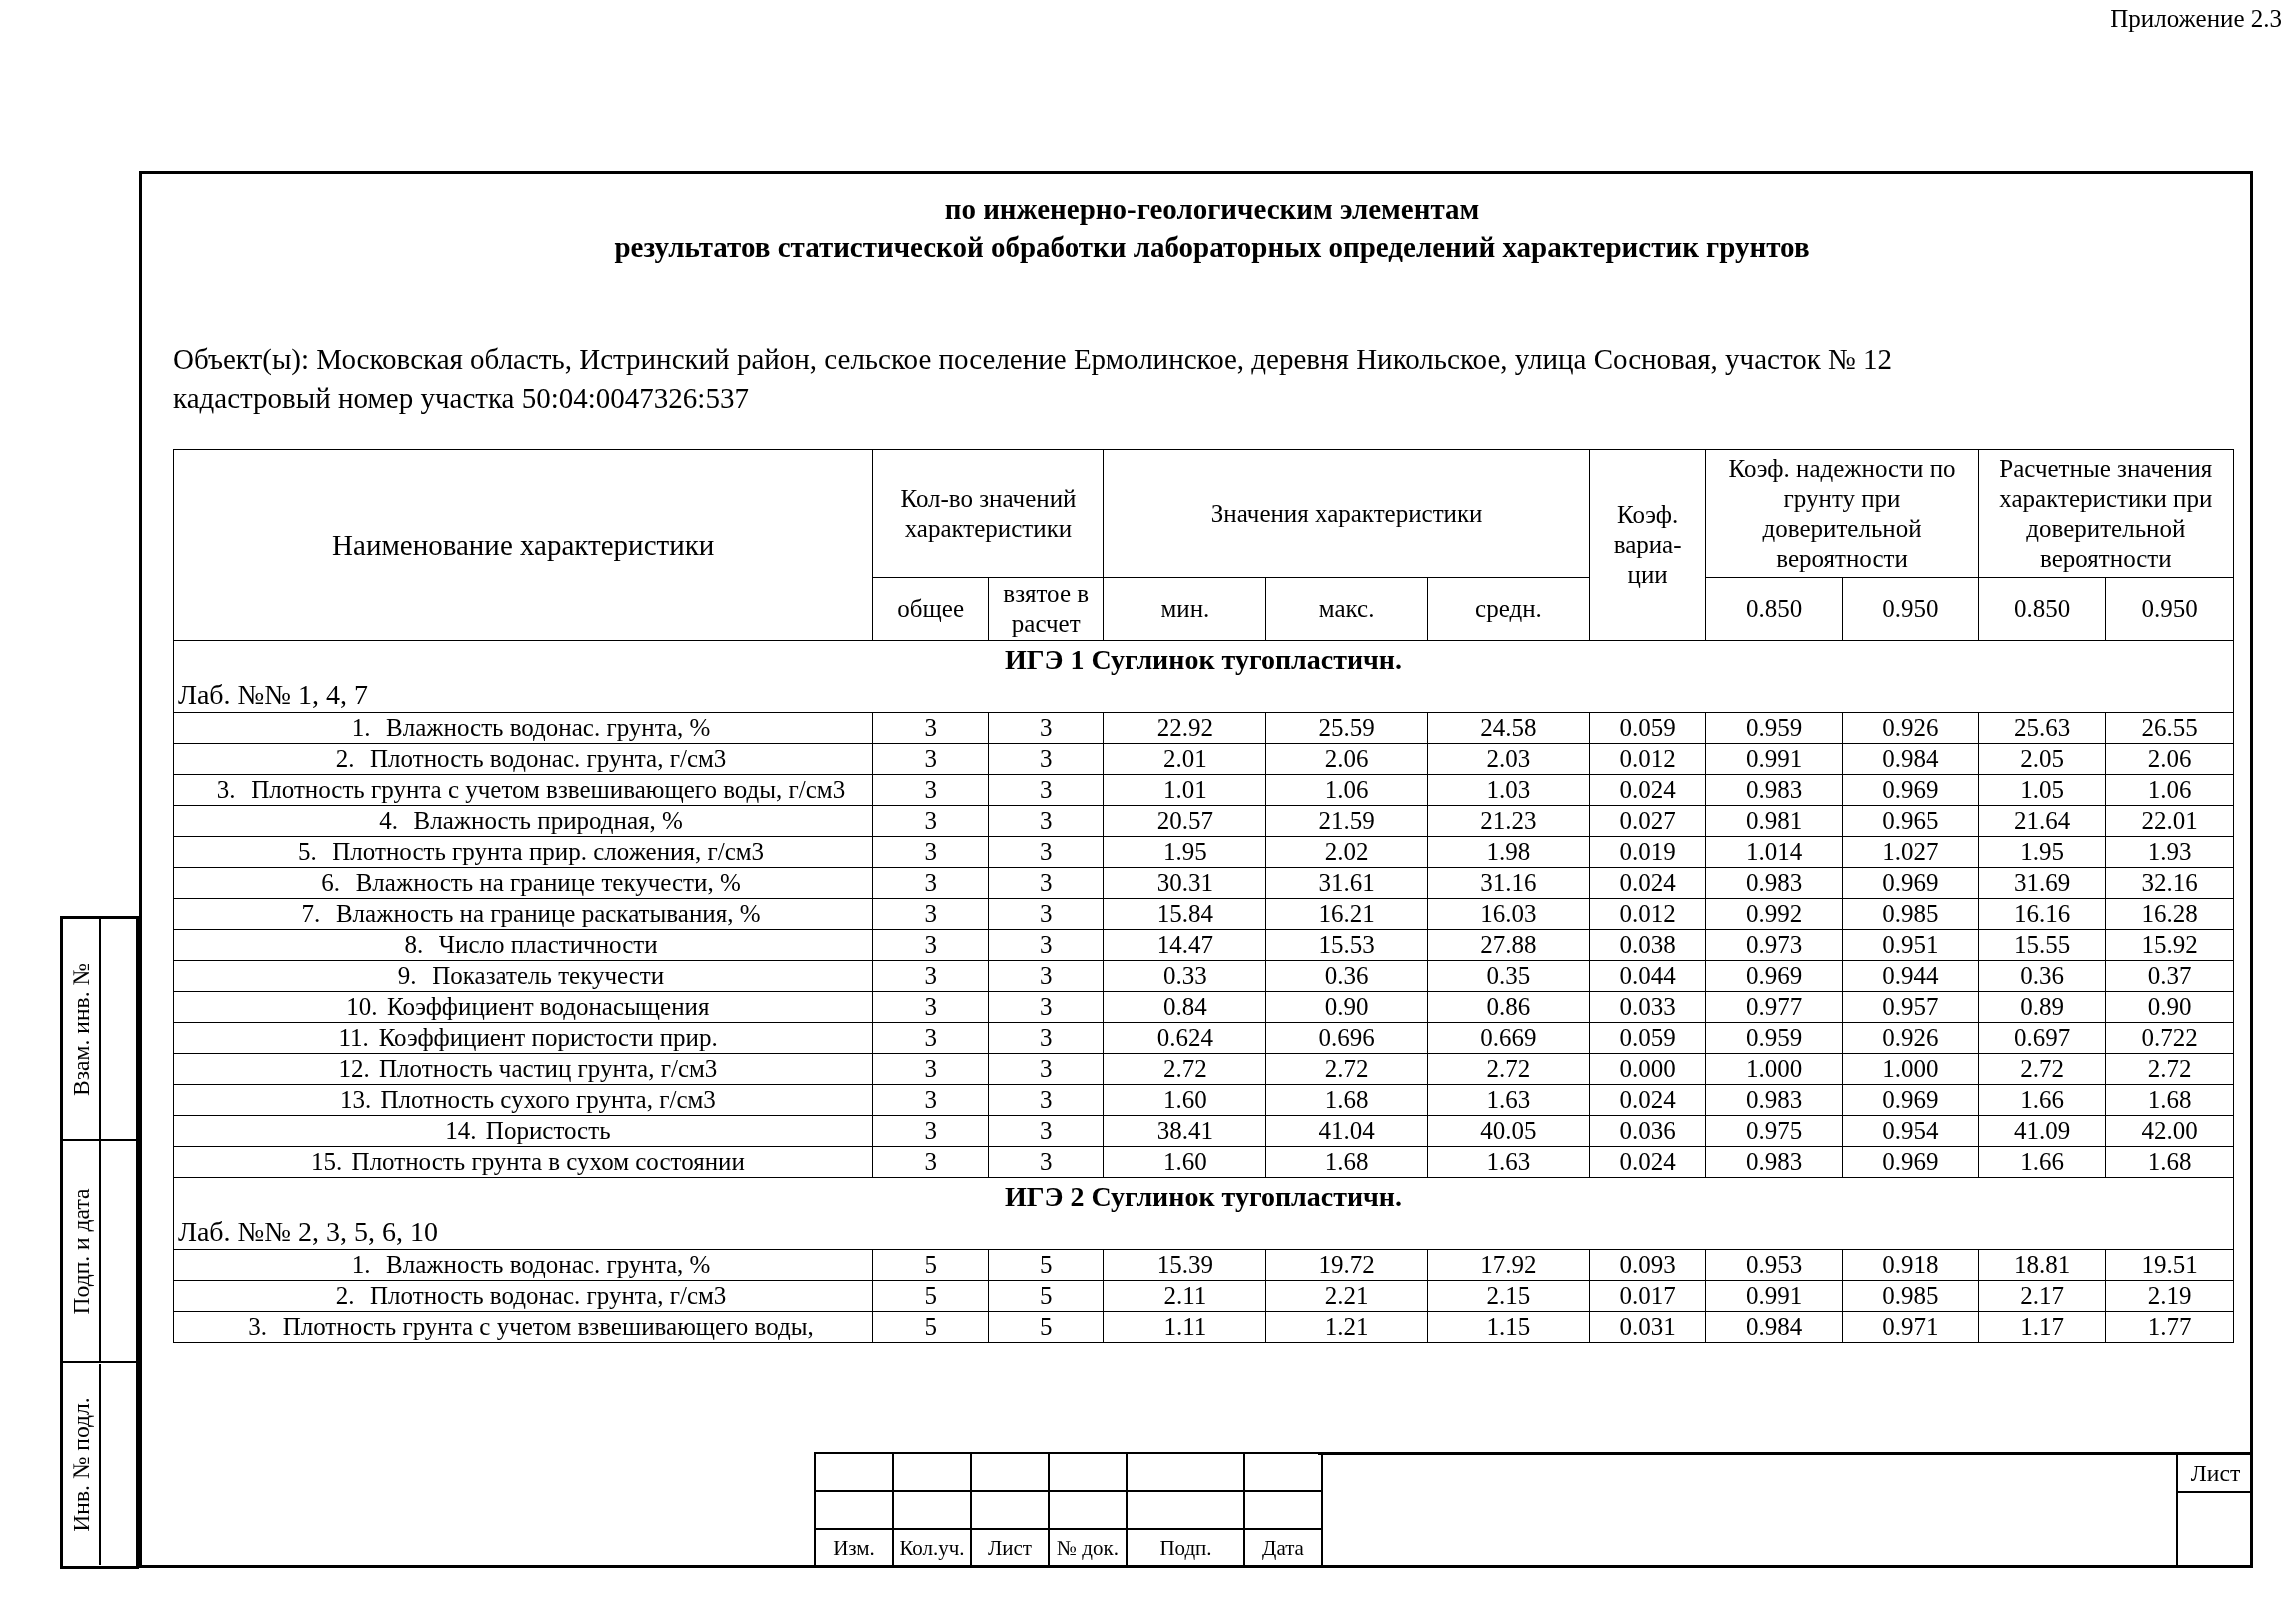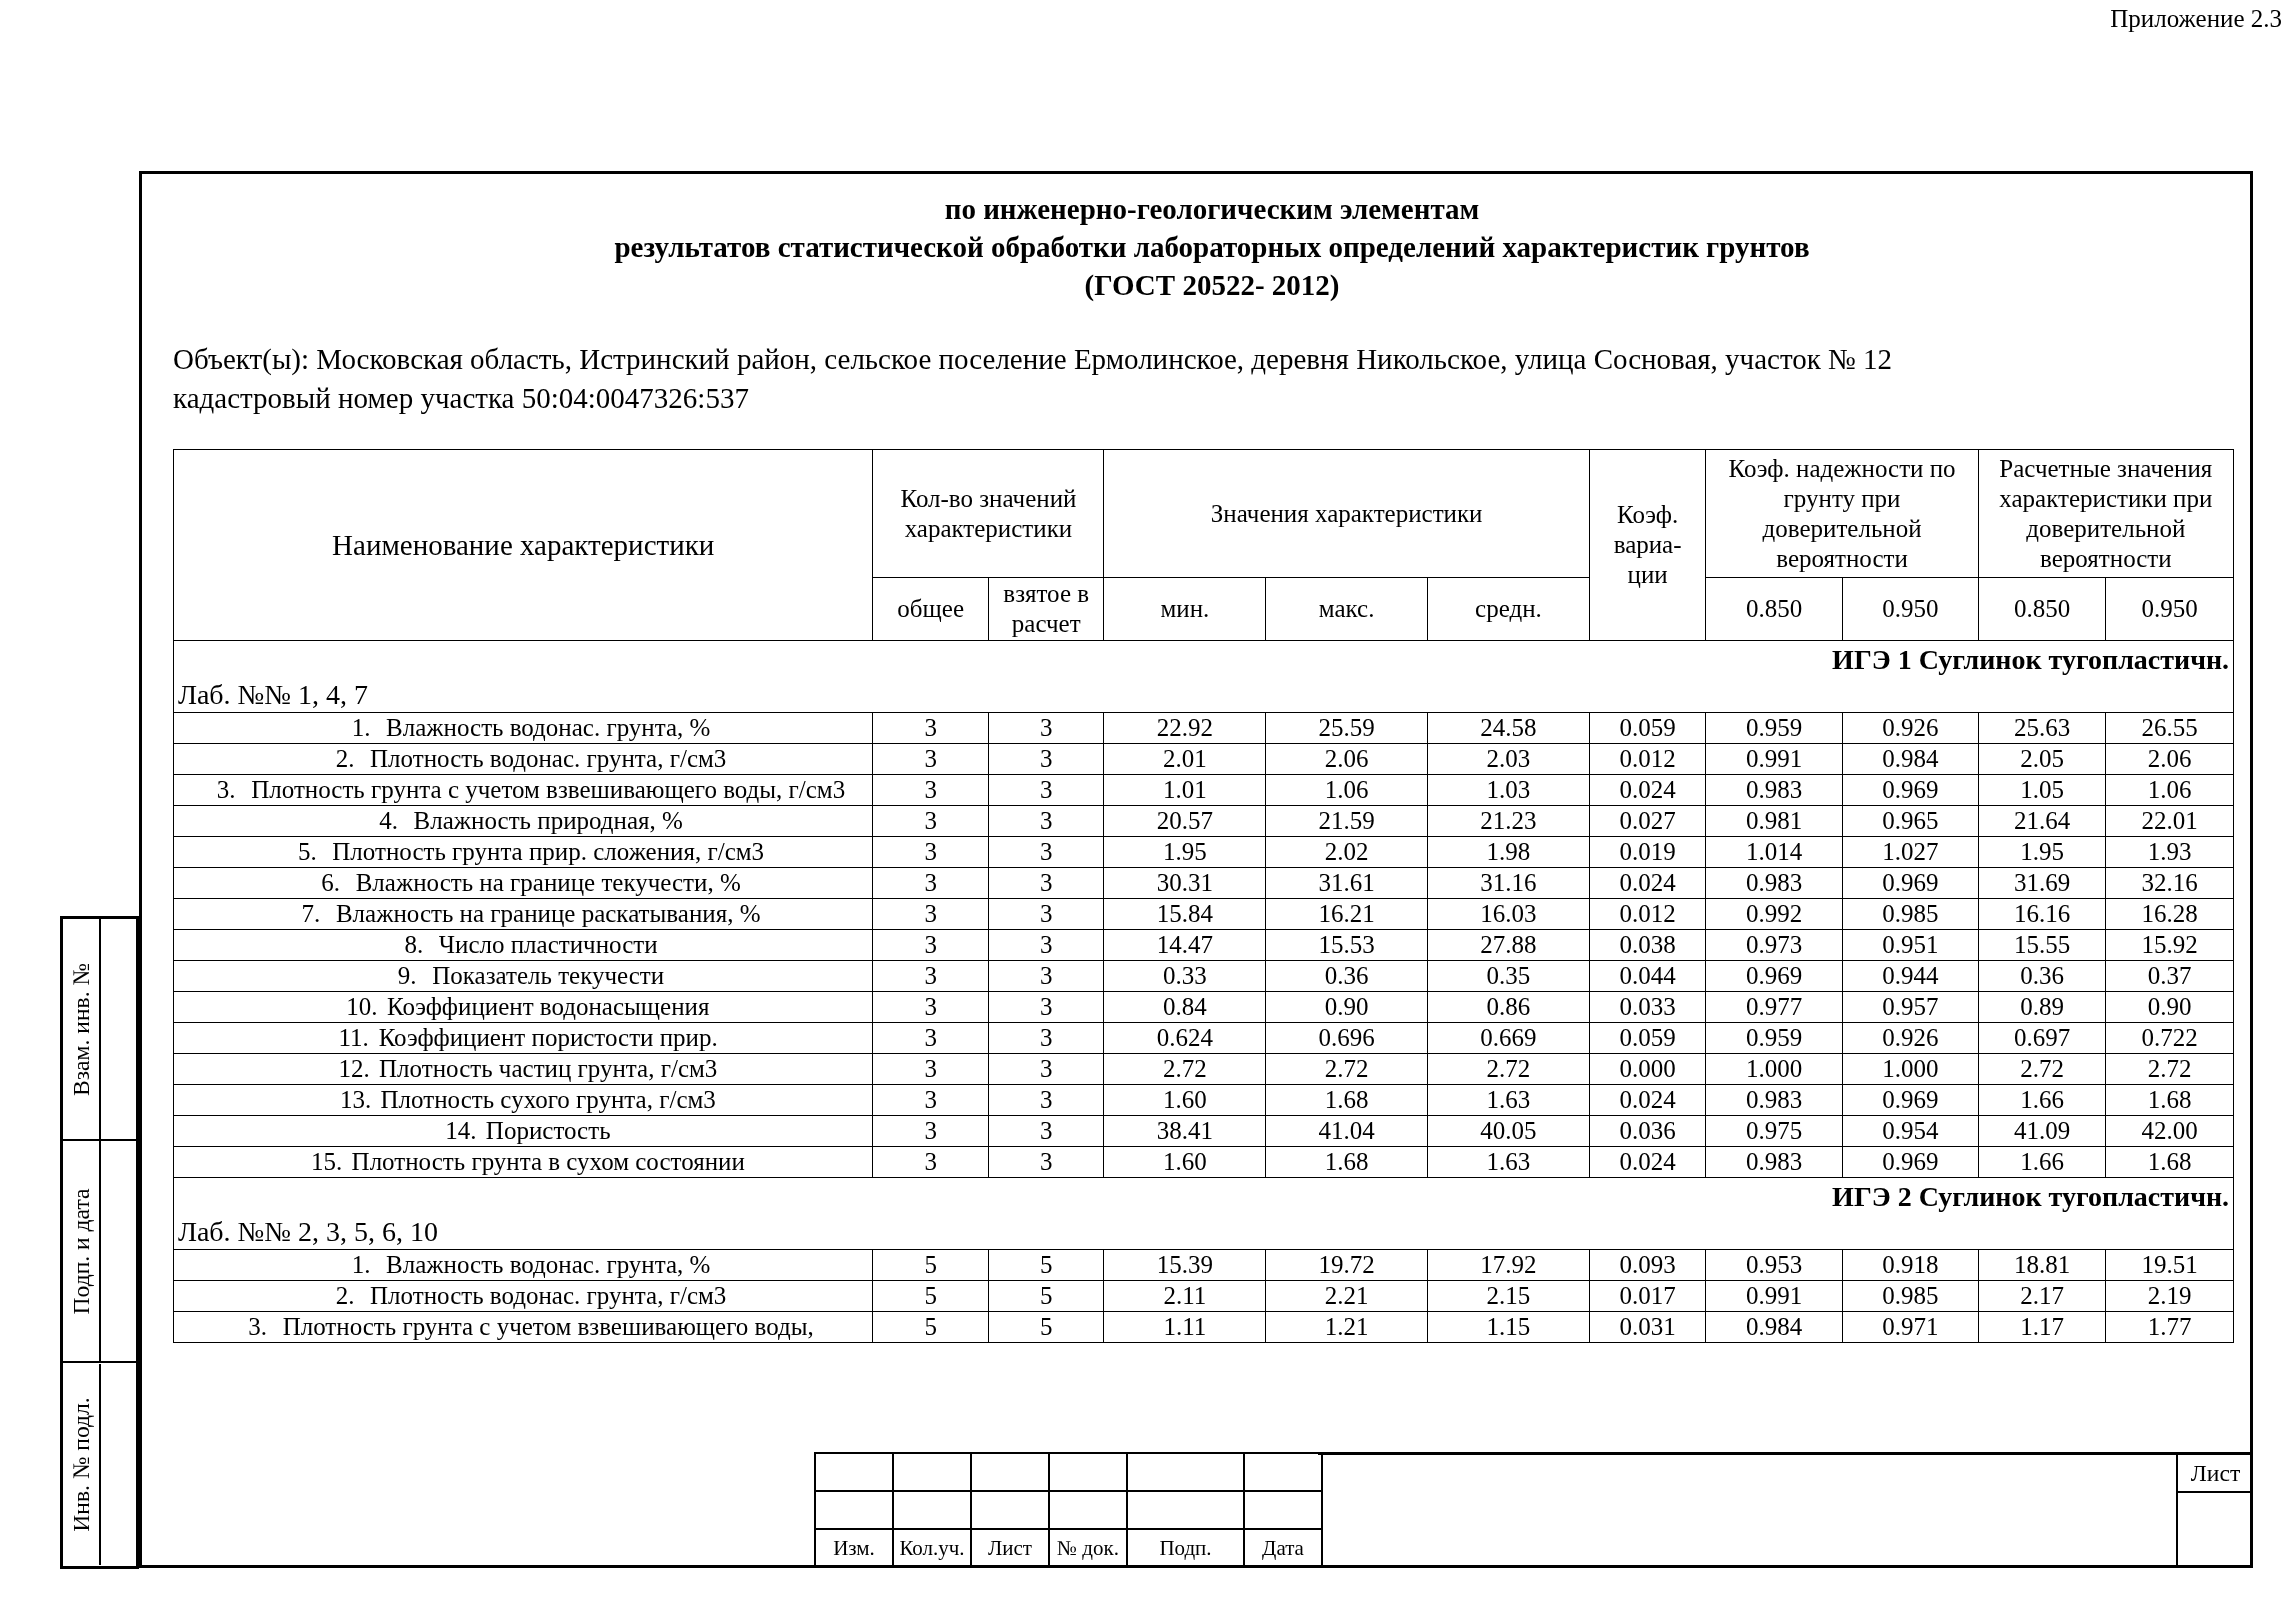--- a/index.html
+++ b/index.html
@@ -9,21 +9,21 @@
   .titles{position:absolute;left:139px;top:190px;width:2146px;text-align:center;font-weight:bold;font-size:29px;line-height:38px;}
   .object{position:absolute;left:173px;top:340px;font-size:29px;line-height:39px;}
   table.main{position:absolute;left:173px;top:449px;width:2061px;border-collapse:collapse;font-size:25px;}
   table.main td, table.main th{border:1.6px solid #000;padding:0 3.9px;font-weight:normal;text-align:center;vertical-align:middle;line-height:30px;}
   table.main th{vertical-align:middle;margin-top:28px;}
   .hdr-name{font-size:29px;}
   td.name{text-align:left;vertical-align:top;padding-left:5.2px;}
   td.num{vertical-align:top;}
   .num-prefix{display:inline-block;width:50px;}
   tr.group td{border-left:1.6px solid #000;border-right:1.6px solid #000;}
-  .group-title{font-weight:bold;font-size:28px;text-align:right;line-height:37px;}
+  .group-title{font-weight:bold;font-size:28px;text-align:center;line-height:37px;}
   .lab{text-align:left;font-size:28px;line-height:34px;}
   tr.data td{height:30px;}
   .side{position:absolute;left:60px;top:916px;width:79px;height:653px;border:3.3px solid #000;box-sizing:border-box;}
   .side .cell{position:absolute;left:0;width:100%;border-bottom:2.6px solid #000;box-sizing:border-box;}
   .side .lbl{position:absolute;left:0;width:38px;height:100%;border-right:2.6px solid #000;box-sizing:border-box;display:flex;align-items:center;justify-content:center;}
   .side .lbl span{transform:rotate(-90deg);white-space:nowrap;font-size:23.6px;}
   .stamp{position:absolute;left:814px;top:1452px;width:1439px;height:116px;}
   .stamp .grid{position:absolute;left:0;top:0;border-collapse:collapse;border-radius:11px;}
   .stamp .grid td{border:2.6px solid #000;height:36px;font-size:21px;text-align:center;padding:0;}
   .stamp .big{position:absolute;left:504px;top:0;width:858px;height:116px;border-top:3.3px solid #000;box-sizing:border-box;}
@@ -33,21 +33,20 @@
 </head>
 <body>
 
 <div class="appendix">Приложение 2.3</div>
 
 <div class="frame"></div>
 
 <div class="titles">
   <div>по инженерно-геологическим элементам</div>
   <div>результатов статистической обработки лабораторных определений характеристик грунтов</div>
-  <div>(ГОСТ 20522- 2012)</div>
 </div>
 
 <div class="object">
   <div>Объект(ы): Московская область, Истринский район, сельское поселение Ермолинское, деревня Никольское, улица Сосновая, участок № 12</div>
   <div>кадастровый номер участка 50:04:0047326:537</div>
 </div>
 
 <table class="main">
   <colgroup>
     <col style="width:696px">

